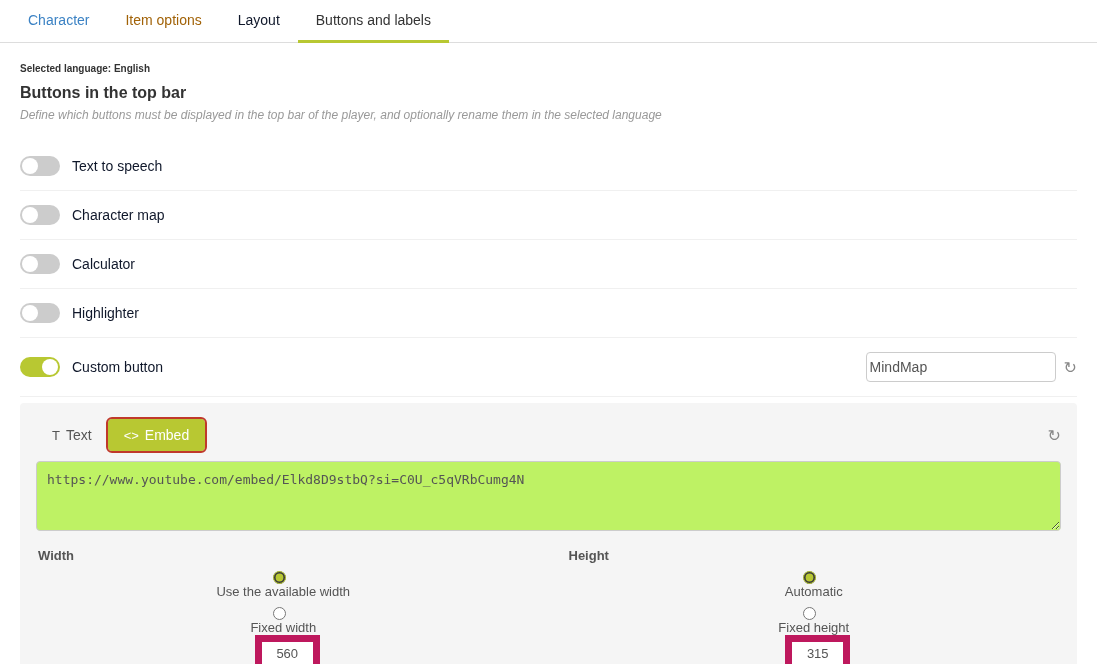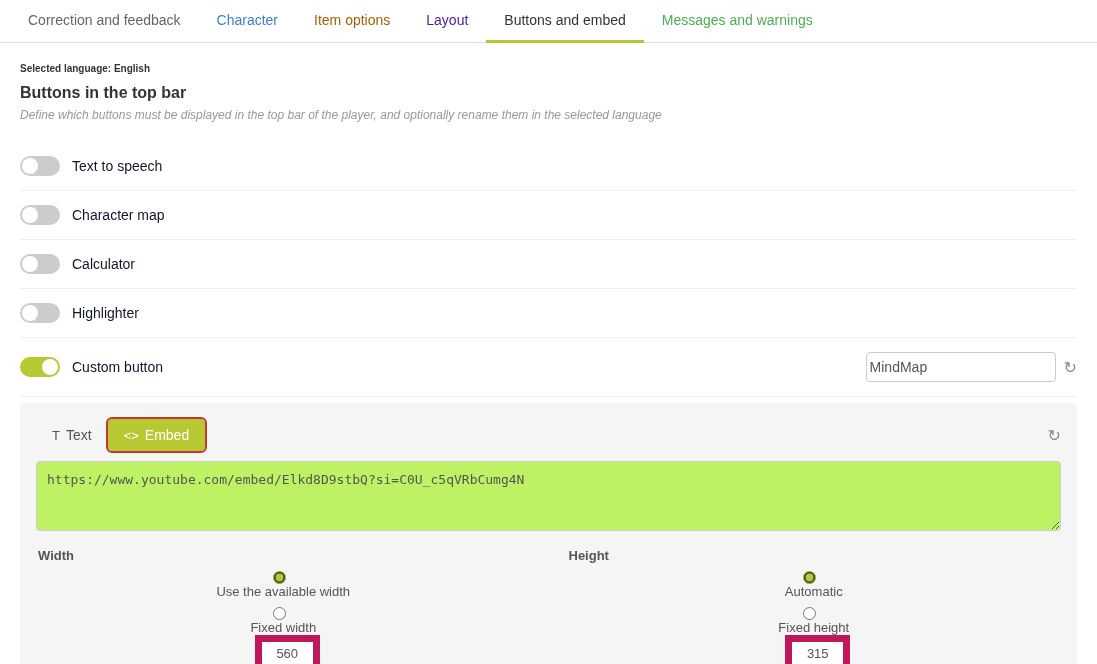--- a/index.html
+++ b/index.html
@@ -21,21 +21,21 @@
       margin-bottom: -1px;
     }
     .tab.active {
       color: #333;
       border-bottom: 3px solid #b8c832;
       font-weight: 500;
     }
     .tab.blue { color: #3b82c4; }
     .tab.green { color: #4caf50; }
     .tab.orange { color: #a16207; }
-    .tab.teal { color: #4c1d95; text-align: right; }
+    .tab.teal { color: #0f172a; text-align: right; }
 
     
     .content {
       padding: 20px 20px 0 20px;
     }
 
     .selected-lang {
       font-size: 10px;
       color: #666;
       margin-bottom: 10px;
@@ -237,26 +237,24 @@
     .px-label {
       margin-left: 4px;
       font-size: 13px;
       color: #555;
     }
   </style>
 </head>
 <body>
 
 <div class="tabs">
-  <a class="tab">Correction and feedback</a>
   <a class="tab blue">Character</a>
   <a class="tab orange">Item options</a>
   <a class="tab teal">Layout</a>
-  <a class="tab active">Buttons and embed</a>
-  <a class="tab green">Messages and warnings</a>
+  <a class="tab active">Buttons and labels</a>
 </div>
 
 <div class="content">
 
   <div class="selected-lang">
     <span>Selected language:</span>
     <span>English</span>
   </div>
 
   <div class="section-title">Buttons in the top bar</div>

